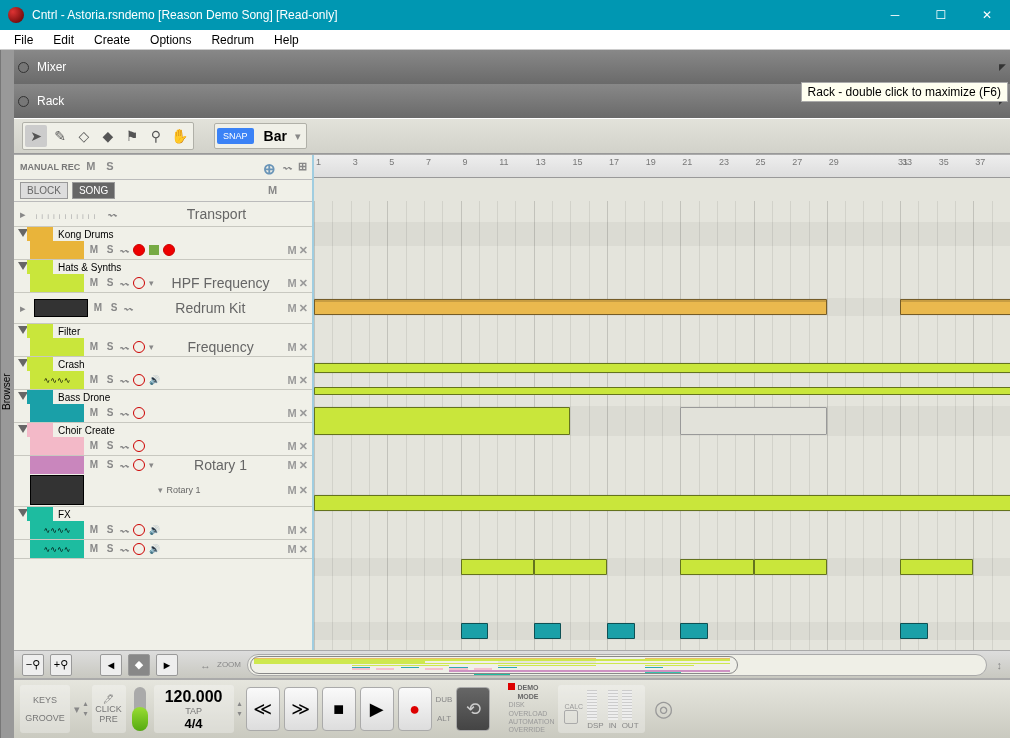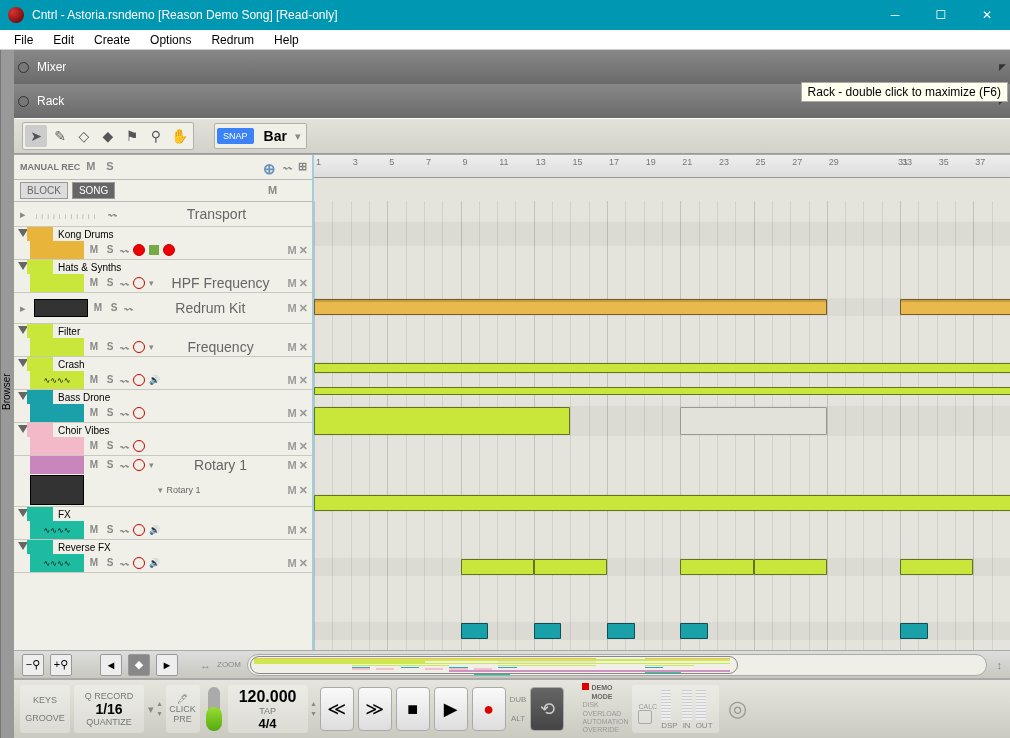--- a/index.html
+++ b/index.html
@@ -294,21 +294,21 @@
     <span class="mx">
                   <span>M</span>
                   <span>✕</span>
                 </span>
               </div>
             </div>
             <div class="track">
               <div class="track-label">
                 <span class="tri"></span>
     <span class="color-tab" style="background:#f3b9c8;"></span>
-    <span class="tname">Choir Vibes</span>
+    <span class="tname">Choir Create</span>
               </div>
               <div class="track-row">
                 <div class="clip-thumb" style="background:#f3b9c8;"></div>
     <span class="ms-btn">M</span>
     <span class="ms-btn">S</span>
     <span class="wave-icon">〰</span>
     <span class="rec-btn"></span>
 
     <span class="mx">
                   <span>M</span>
@@ -357,25 +357,20 @@
     <span class="rec-btn"></span>
     <span style="font-size:9px;color:#aaa;">🔊</span>
 
     <span class="mx">
                   <span>M</span>
                   <span>✕</span>
                 </span>
               </div>
             </div>
             <div class="track">
-              <div class="track-label">
-                <span class="tri"></span>
-    <span class="color-tab" style="background:#1dbca0;"></span>
-    <span class="tname">Reverse FX</span>
-              </div>
               <div class="track-row">
                 <div class="clip-thumb" style="background:#1dbca0;">
                   <span style="color:#000">∿∿∿∿</span>
                 </div>
     <span class="ms-btn">M</span>
     <span class="ms-btn">S</span>
     <span class="wave-icon">〰</span>
     <span class="rec-btn"></span>
     <span style="font-size:9px;color:#aaa;">🔊</span>
 
@@ -533,25 +528,20 @@
         </div>
       <div style="color:#888;margin-left:4px;">↕</div>
     </div>
 
     <div class="transport">
       <div class="tp-box" style="width:50px;">
         <span>KEYS</span>
         <span style="height:8px"></span>
         <span>GROOVE</span>
       </div>
-      <div class="tp-box" style="width:70px;">
-        <span>Q RECORD</span>
-        <span style="font-size:14px;color:#000;font-weight:bold;">1/16</span>
-        <span>QUANTIZE</span>
-      </div>
       <span style="color:#888;">▾</span>
       <div class="tp-label-pair">▴<br>▾</div>
       <div class="tp-box" style="width:34px;">
         <span>🖊</span>
         <span>CLICK</span>
         <span>PRE</span>
       </div>
       <div class="tp-small-bar">
           <div class="tp-small-knob"></div>
         </div>

